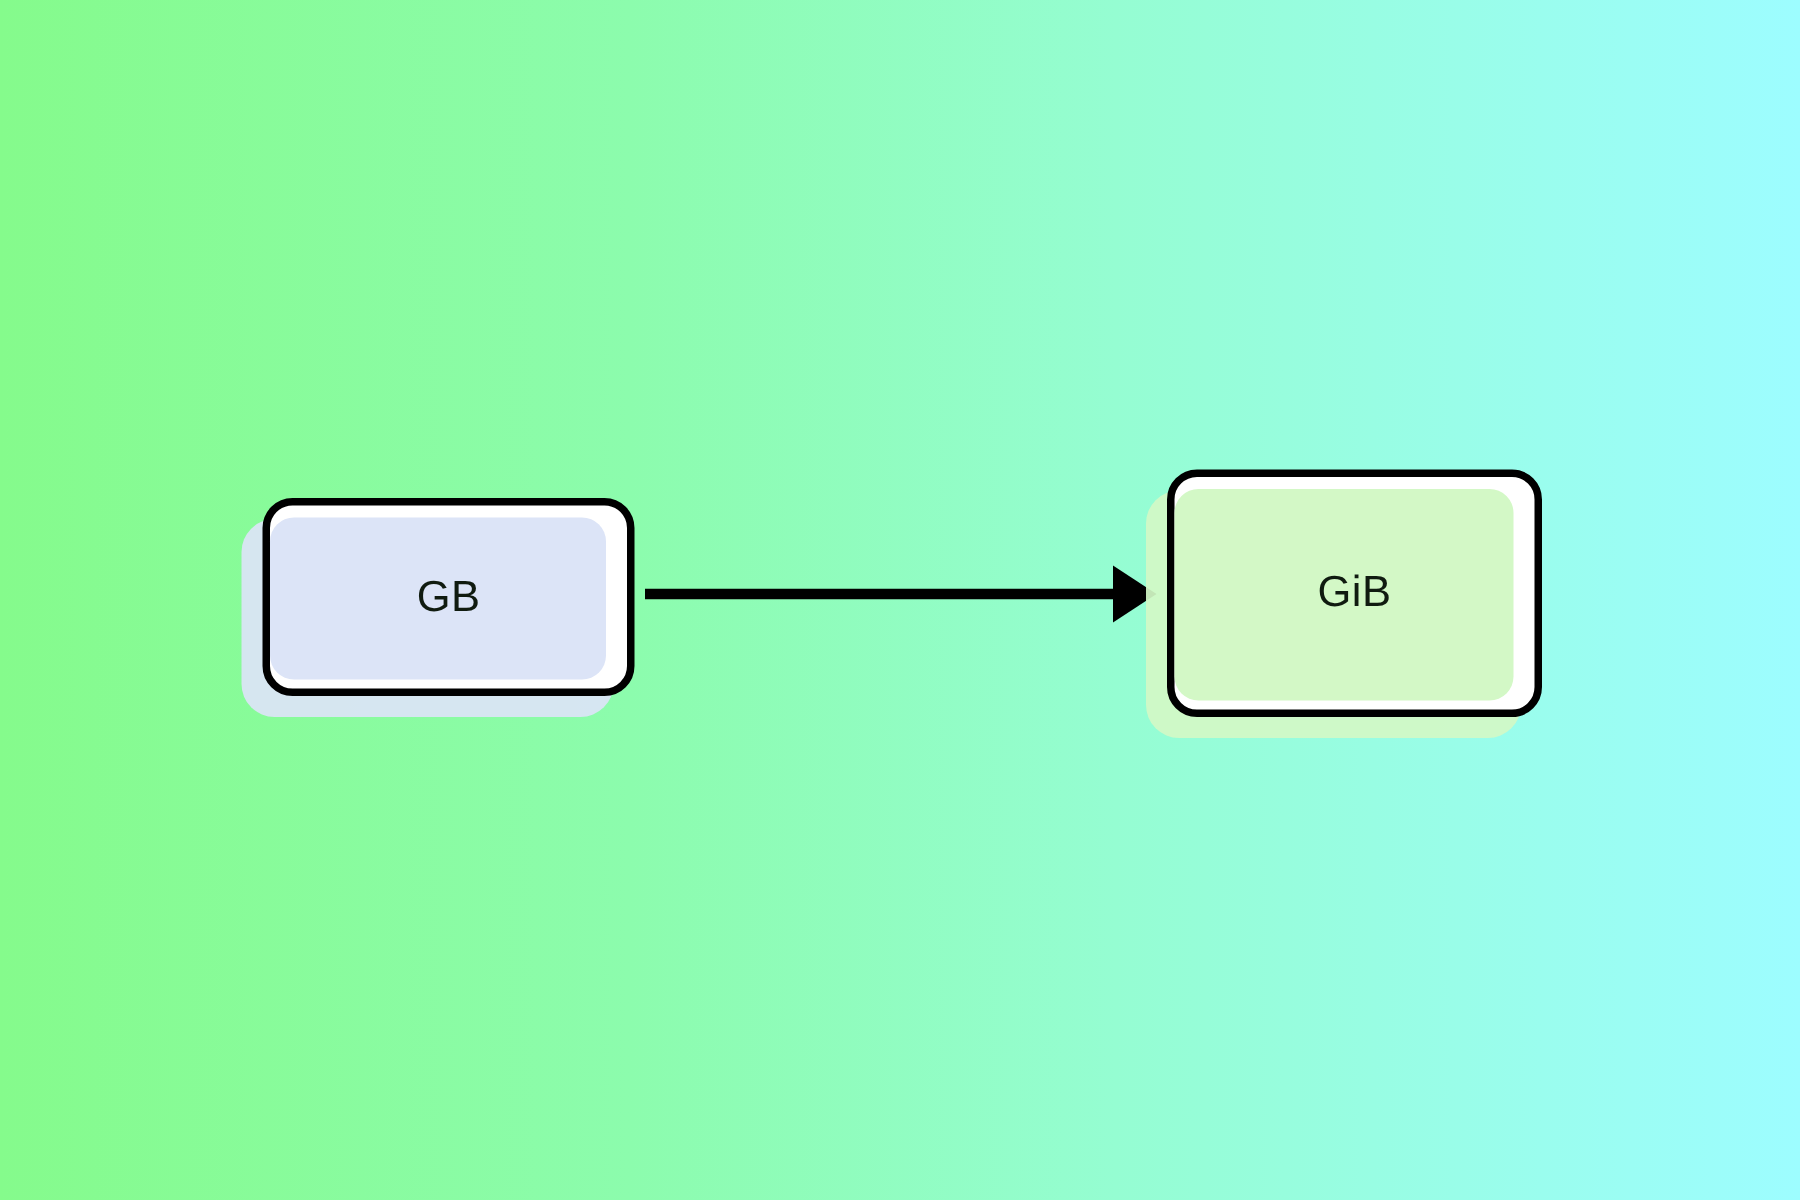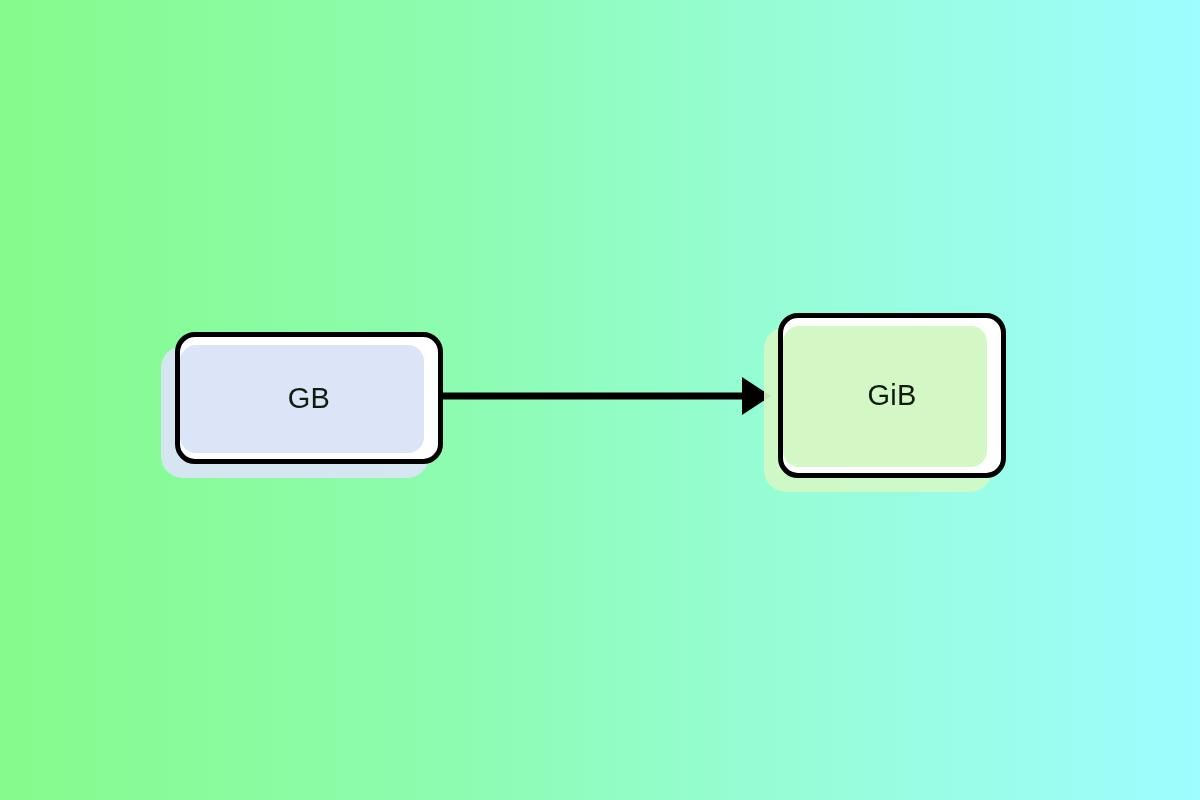--- a/index.html
+++ b/index.html
@@ -26,21 +26,20 @@
   #diagram {
     position: absolute;
     inset: 0;
     width: 1200px;
     height: 800px;
   }
 
   
   .node {
     position: absolute;
-    padding-left: 20px;
   }
 
   
   .node-shadow {
     position: absolute;
     left: -14px;
     top: 14px;
     width: 100%;
     height: 100%;
     border-radius: 22px;
@@ -89,21 +88,21 @@
   #node-gb {
     left: 175px;
     top: 332px;
     width: 248px;
     height: 132px;
   }
 
   #node-gib {
     left: 778px;
     top: 313px;
-    width: 208px;
+    width: 250px;
     height: 165px;
   }
 
   
   #edge-layer {
     position: absolute;
     left: 0;
     top: 0;
     width: 1200px;
     height: 800px;

